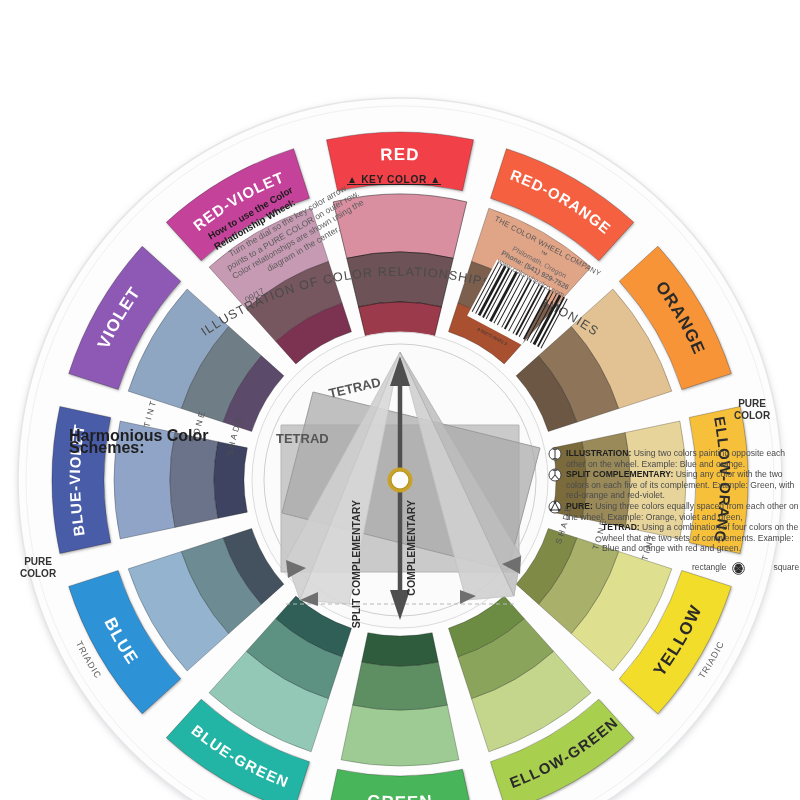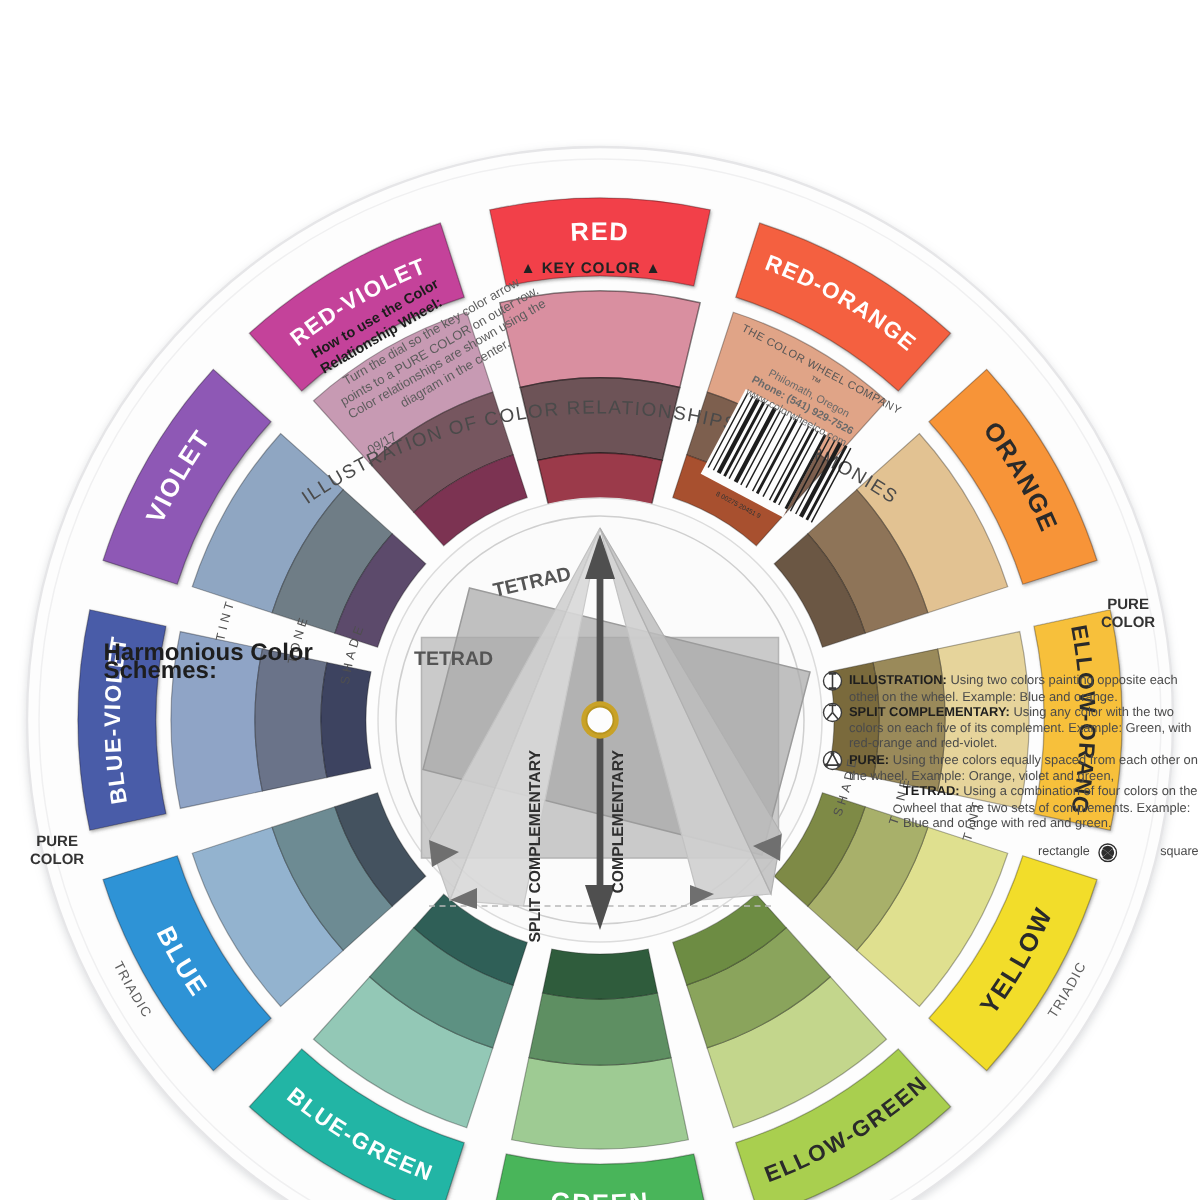--- a/index.html
+++ b/index.html
@@ -48,20 +48,21 @@
     transform:rotate(28deg);transform-origin:0 0;
     font-size:7.2px;color:#6a6a6a;line-height:9px;text-align:center;
   }
   .company .cname{font-size:7.4px;letter-spacing:.4px;color:#555;}
   .company .cb{font-weight:bold;}
 
   .keycolor{
     position:absolute;left:347px;top:174px;
     font-size:10.2px;font-weight:bold;color:#222;letter-spacing:.6px;
     white-space:nowrap;
+    text-decoration:underline;
   }
   .pure1{position:absolute;left:734px;top:398px;font-size:10px;font-weight:bold;color:#333;
          line-height:12px;text-align:center;}
   .pure2{position:absolute;left:20px;top:556px;font-size:10px;font-weight:bold;color:#333;
          line-height:12px;text-align:center;}
 </style>
 </head>
 <body>
 
 <div id="stage">

